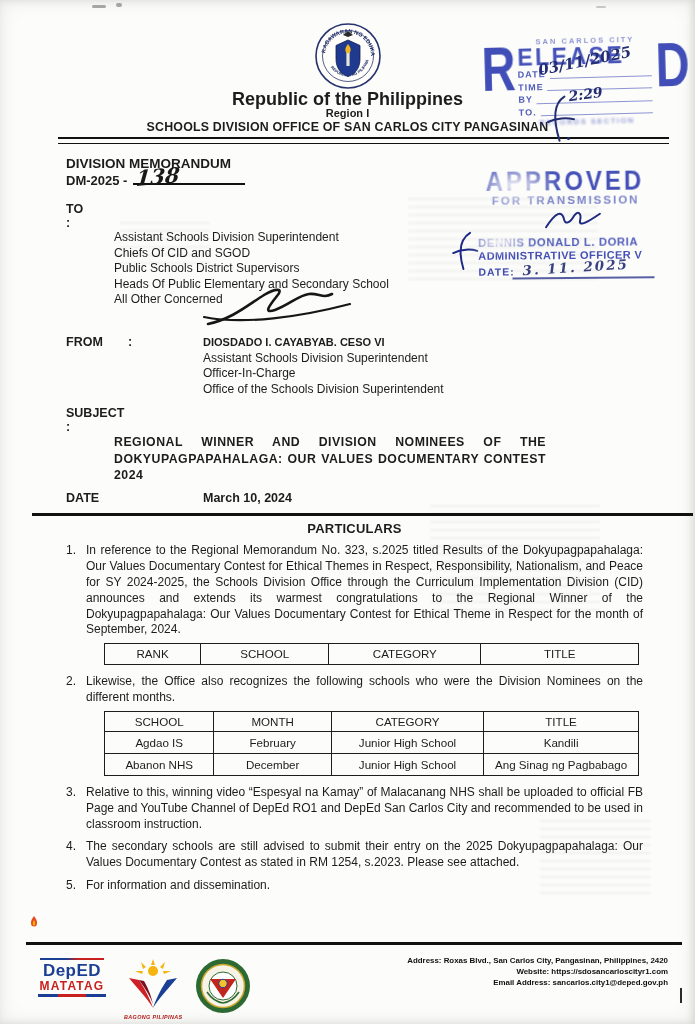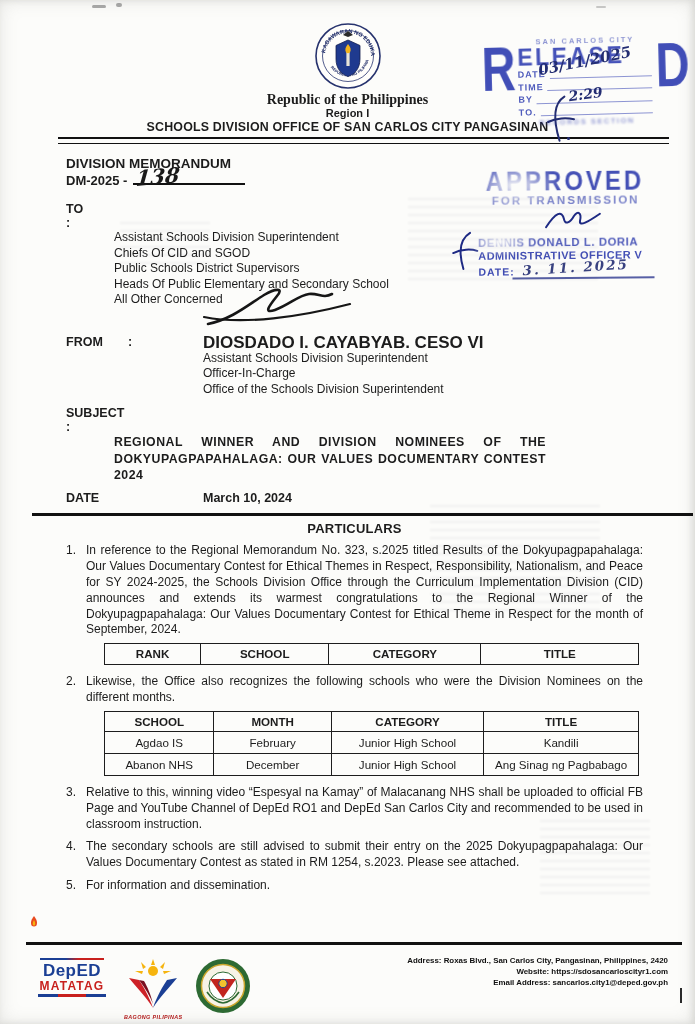--- a/index.html
+++ b/index.html
@@ -3,55 +3,55 @@
 <meta charset="utf-8">
 <style>
   html,body{margin:0;padding:0;background:#e8e8e6;}
   .page{position:relative;width:695px;height:1024px;background:#fcfcfa;overflow:hidden;
         font-family:"Liberation Sans","DejaVu Sans",sans-serif;color:#1c1c1c;
         box-shadow:inset 0 0 18px rgba(120,120,115,.18), inset -3px 0 6px rgba(100,100,95,.15);}
 
   
   .header{padding-top:22px;text-align:center;}
   .seal{display:block;margin:0 auto 2px auto;}
-  .h-republic{font-family:Liberation Serif, serif;font-weight:bold;font-size:14px;line-height:15px;}
+  .h-republic{font-family:Liberation Sans, sans-serif;font-weight:bold;font-size:18px;line-height:15px;}
   .h-dept{font-family:"DejaVu Serif",serif;font-weight:bold;font-size:14.5px;line-height:17px;}
   .h-region{font-weight:bold;font-size:11px;line-height:13px;}
   .h-office{font-weight:bold;font-size:12.4px;line-height:15px;letter-spacing:.2px;}
   .rule-header{margin:2px 26px 0 58px;height:4px;border-top:2.6px solid #111;border-bottom:1px solid #111;}
 
   
   .doc{padding:8px 52px 0 66px;}
   .memo-title{font-weight:bold;font-size:13.5px;line-height:15px;margin-top:4px;}
   .memo-no{font-weight:bold;font-size:13px;margin-top:2px;position:relative;}
   .no-line{display:inline-block;width:112px;border-bottom:2px solid #111;margin-left:6px;}
   .hand-no{position:absolute;left:70px;top:-9px;font-family:"DejaVu Serif",serif;font-style:italic;
            font-size:21px;transform:rotate(-5deg) skewX(-10deg);color:#191919;}
   .row{display:flex;align-items:flex-start;}
   .row-label{width:62px;font-weight:bold;font-size:12.5px;flex:none;}
   .row-colon{width:27px;font-weight:bold;font-size:12.5px;flex:none;}
   .row-body{flex:1;font-size:12px;line-height:15.6px;margin-left:48px;}
   .row-to{margin-top:14px;flex-direction:column;}
   .row-from{margin-top:27px;position:relative;}
-  .from-name{font-weight:bold;font-size:17px;}
+  .from-name{font-weight:bold;font-size:11px;}
   .row-subject{margin-top:9px;flex-direction:column;}
   .subject-text{font-weight:bold;font-size:12.3px;line-height:16.5px;letter-spacing:.5px;
                 text-align:justify;max-width:432px;}
   .row-date{margin-top:7px;}
   .date-value{font-weight:bold;font-size:12.5px;}
   .rule-date{margin:7px 0 0 -34px;border-top:3px solid #111;width:661px;}
 
   
   .part-heading{text-align:center;font-weight:bold;font-size:13px;margin-top:5px;letter-spacing:.2px;}
   .item{display:flex;margin-top:7px;}
   .item-num{width:20px;flex:none;font-size:12px;line-height:15.8px;}
   .item-body{flex:1;font-size:12px;line-height:15.8px;text-align:justify;}
   table{border-collapse:collapse;margin:5px 0 2px 18px;width:calc(100% - 22px);}
   th,td{border:1.6px solid #1d1d1d;text-align:center;font-size:11.6px;padding:2.5px 3px;}
-  th{font-weight:bold;padding:2px 3px;}
+  th{font-weight:normal;padding:2px 3px;}
 
   
   .rule-footer{position:absolute;left:26px;right:13px;top:942px;border-top:3.2px solid #111;}
   .footer{position:absolute;left:32px;right:13px;top:950px;display:flex;justify-content:space-between;}
   .logos{display:flex;gap:12px;align-items:flex-start;padding-top:8px;}
   .logo-matatag{text-align:center;width:80px;}
   .mt-bars{height:2px;background:linear-gradient(90deg,#1b3f94 40%,#c8201d 60%);margin:0 8px 2px 8px;}
   .mt-deped{font-weight:bold;font-size:17px;color:#1b3f94;line-height:18px;position:relative;letter-spacing:.5px;}
   .mt-flame{position:absolute;left:39px;top:-4px;}
   .mt-matatag{font-weight:bold;font-size:12px;color:#c8201d;letter-spacing:1.2px;line-height:12px;}

